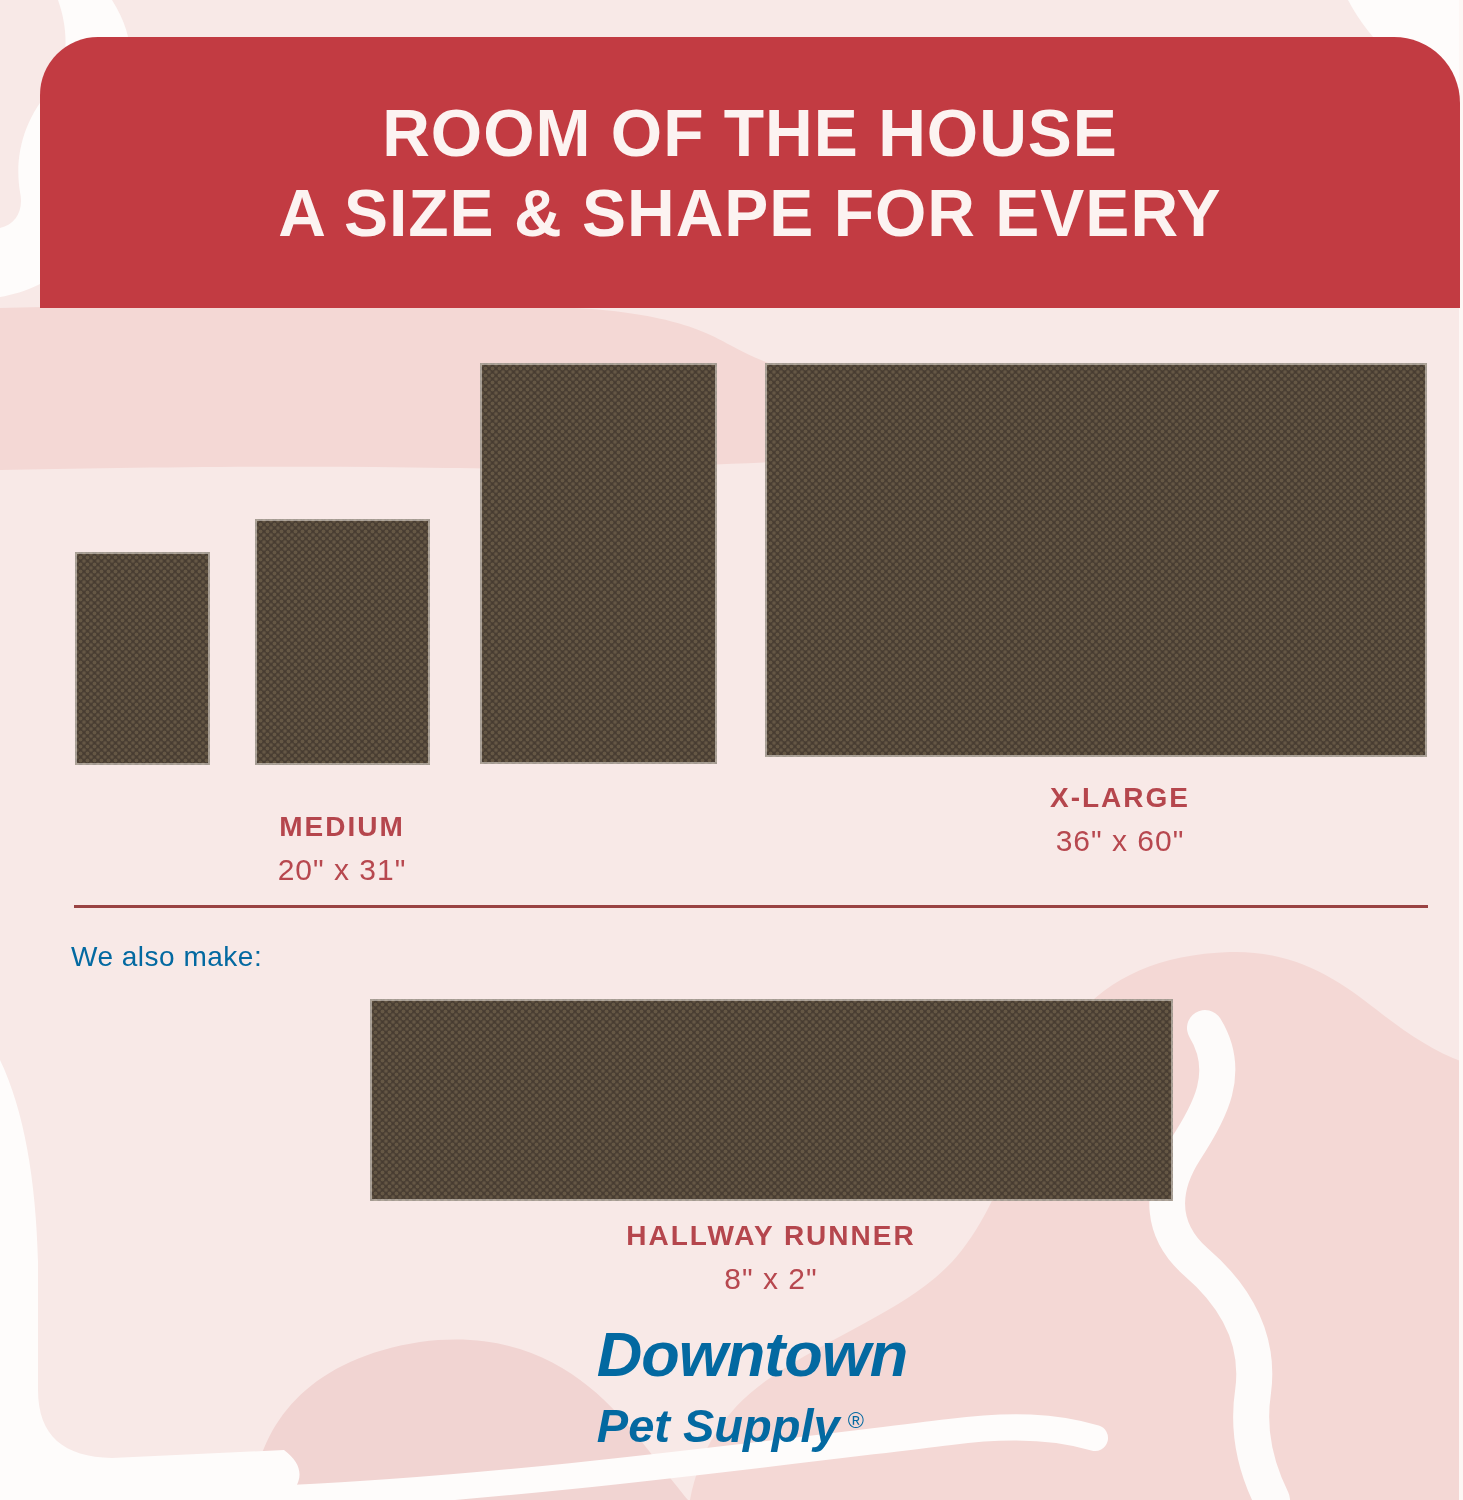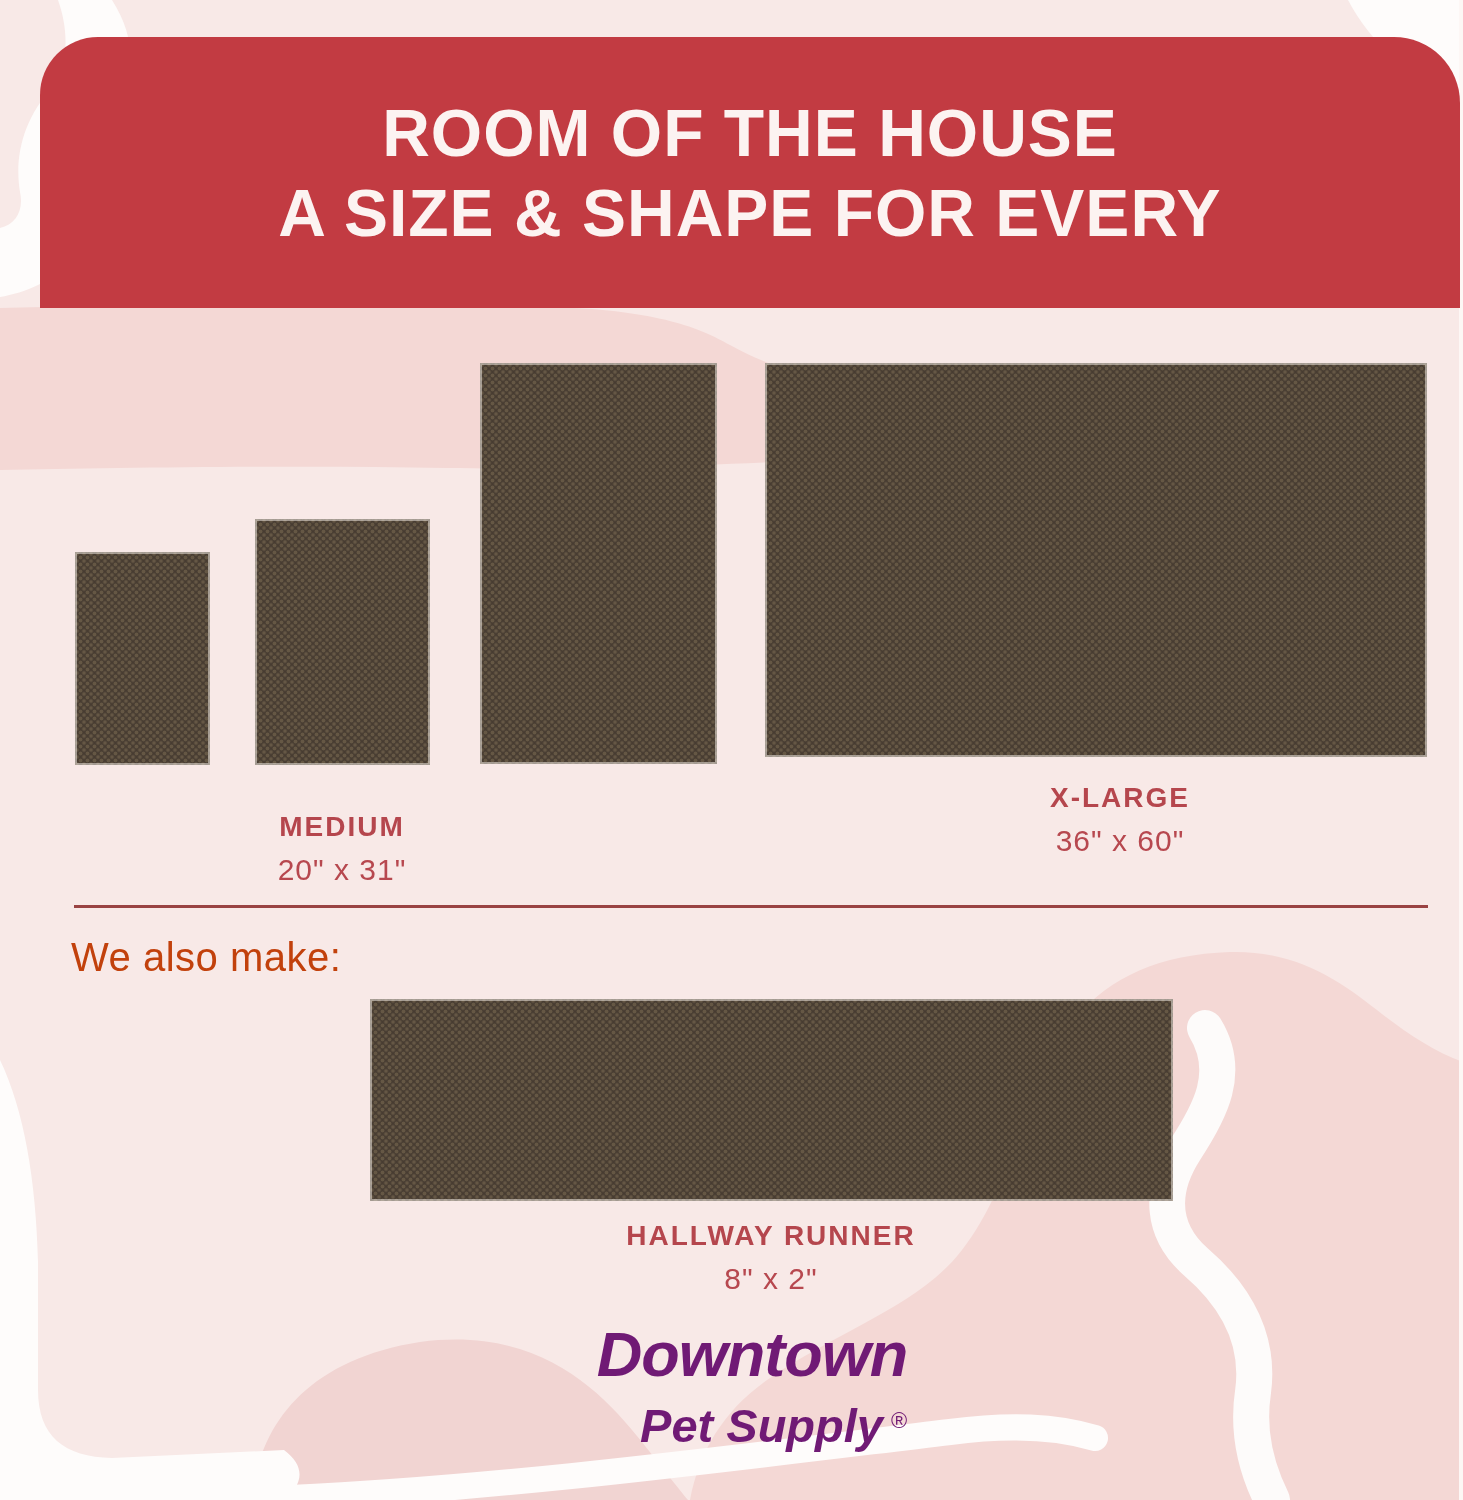--- a/index.html
+++ b/index.html
@@ -56,27 +56,27 @@
   .lbl-large  {left:599px; top:781px;}
   .lbl-xlarge {left:1096px;top:781px;margin-left:24px;}
   .lbl-runner {left:771px; top:1219px;}
   
   .divider{
     position:absolute;left:74px;top:905px;width:1354px;height:3px;
     background:#9a4343;
   }
   .also-make{
     position:absolute;left:71px;top:940px;
-    color:#c2410c;font-size:40px;letter-spacing:.5px;line-height:34px;text-align:center;
+    color:#0369a1;font-size:28px;letter-spacing:.5px;line-height:34px;text-align:center;
   }
   
   .brand{
     position:absolute;left:752px;top:1322px;
     transform:translateX(-50%);
-    text-align:right;color:#701a75;
+    text-align:left;color:#0369a1;
     white-space:nowrap;
   }
   .brand .line1{
     font-size:63px;font-weight:700;font-style:italic;
     letter-spacing:-1px;line-height:64px;
   }
   .brand .line2{
     font-size:47px;font-weight:700;font-style:italic;
     letter-spacing:0;line-height:50px;margin-top:10px;
   }

